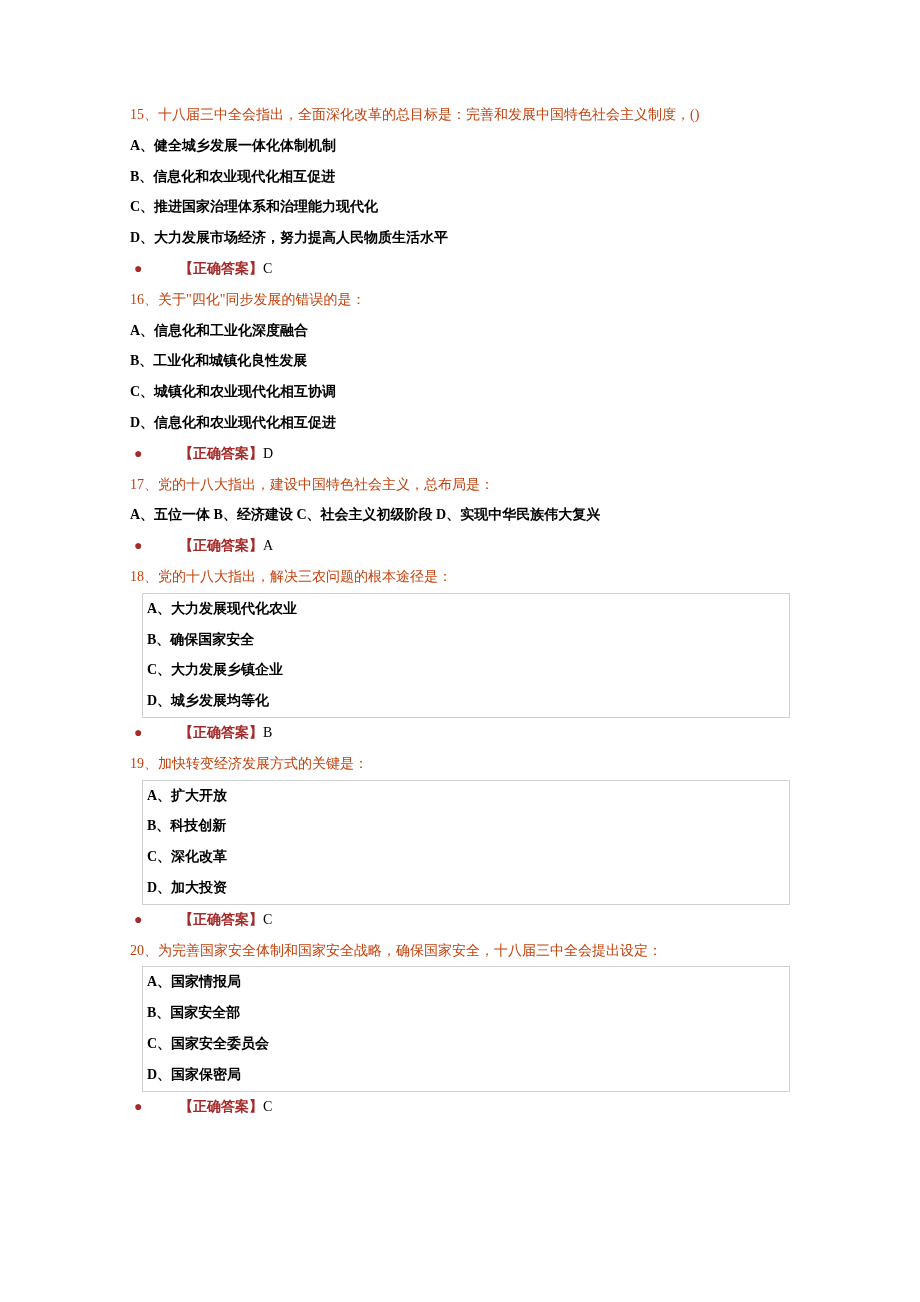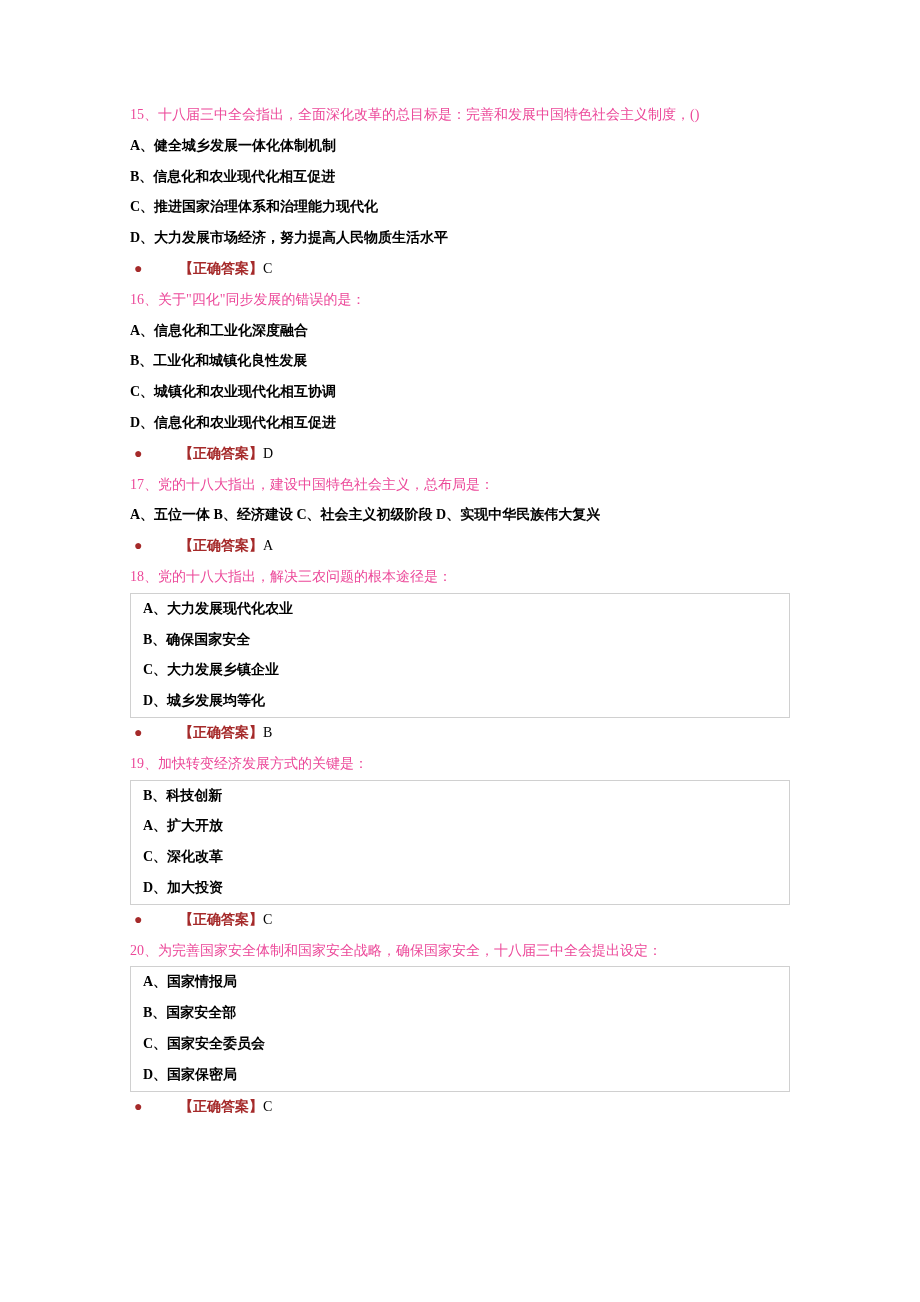--- a/index.html
+++ b/index.html
@@ -7,21 +7,21 @@
       font-size: 14px;
       line-height: 2.2;
       margin: 0;
       padding: 100px 130px 60px 130px;
       background: #fff;
       width: 920px;
       box-sizing: border-box;
       color: #000;
     }
     .question-text {
-      color: #ec4899;
+      color: #c2410c;
     }
     .option-text {
       color: #000;
       font-weight: bold;
     }
     .answer-line {
       display: flex;
       align-items: baseline;
     }
     .answer-bullet {
@@ -34,21 +34,22 @@
       color: #A52A2A;
       font-weight: bold;
       text-align: right;
     }
     .answer-value {
       color: #000;
       font-weight: normal;
     }
     .boxed {
       border: 1px solid #d0d0d0;
-      padding: 0 12px;
+      padding: 0 4px;
+      margin-left: 12px;
     }
     .boxed p {
       margin: 0;
     }
     p {
       margin: 0;
     }
   </style>
 </head>
 <body>
@@ -93,22 +94,22 @@
     <p class="option-text">D、城乡发展均等化</p>
   </div>
   <div class="answer-line">
     <span class="answer-bullet">●</span>
     <span class="answer-label">【正确答案】</span>
       <span class="answer-value">B</span>
   </div>
 
   <p class="question-text">19、加快转变经济发展方式的关键是：</p>
   <div class="boxed">
+    <p class="option-text">A、扩大开放</p>
     <p class="option-text">B、科技创新</p>
-    <p class="option-text">A、扩大开放</p>
     <p class="option-text">C、深化改革</p>
     <p class="option-text">D、加大投资</p>
   </div>
   <div class="answer-line">
     <span class="answer-bullet">●</span>
     <span class="answer-label">【正确答案】</span>
       <span class="answer-value">C</span>
   </div>
 
   <p class="question-text">20、为完善国家安全体制和国家安全战略，确保国家安全，十八届三中全会提出设定：</p>

